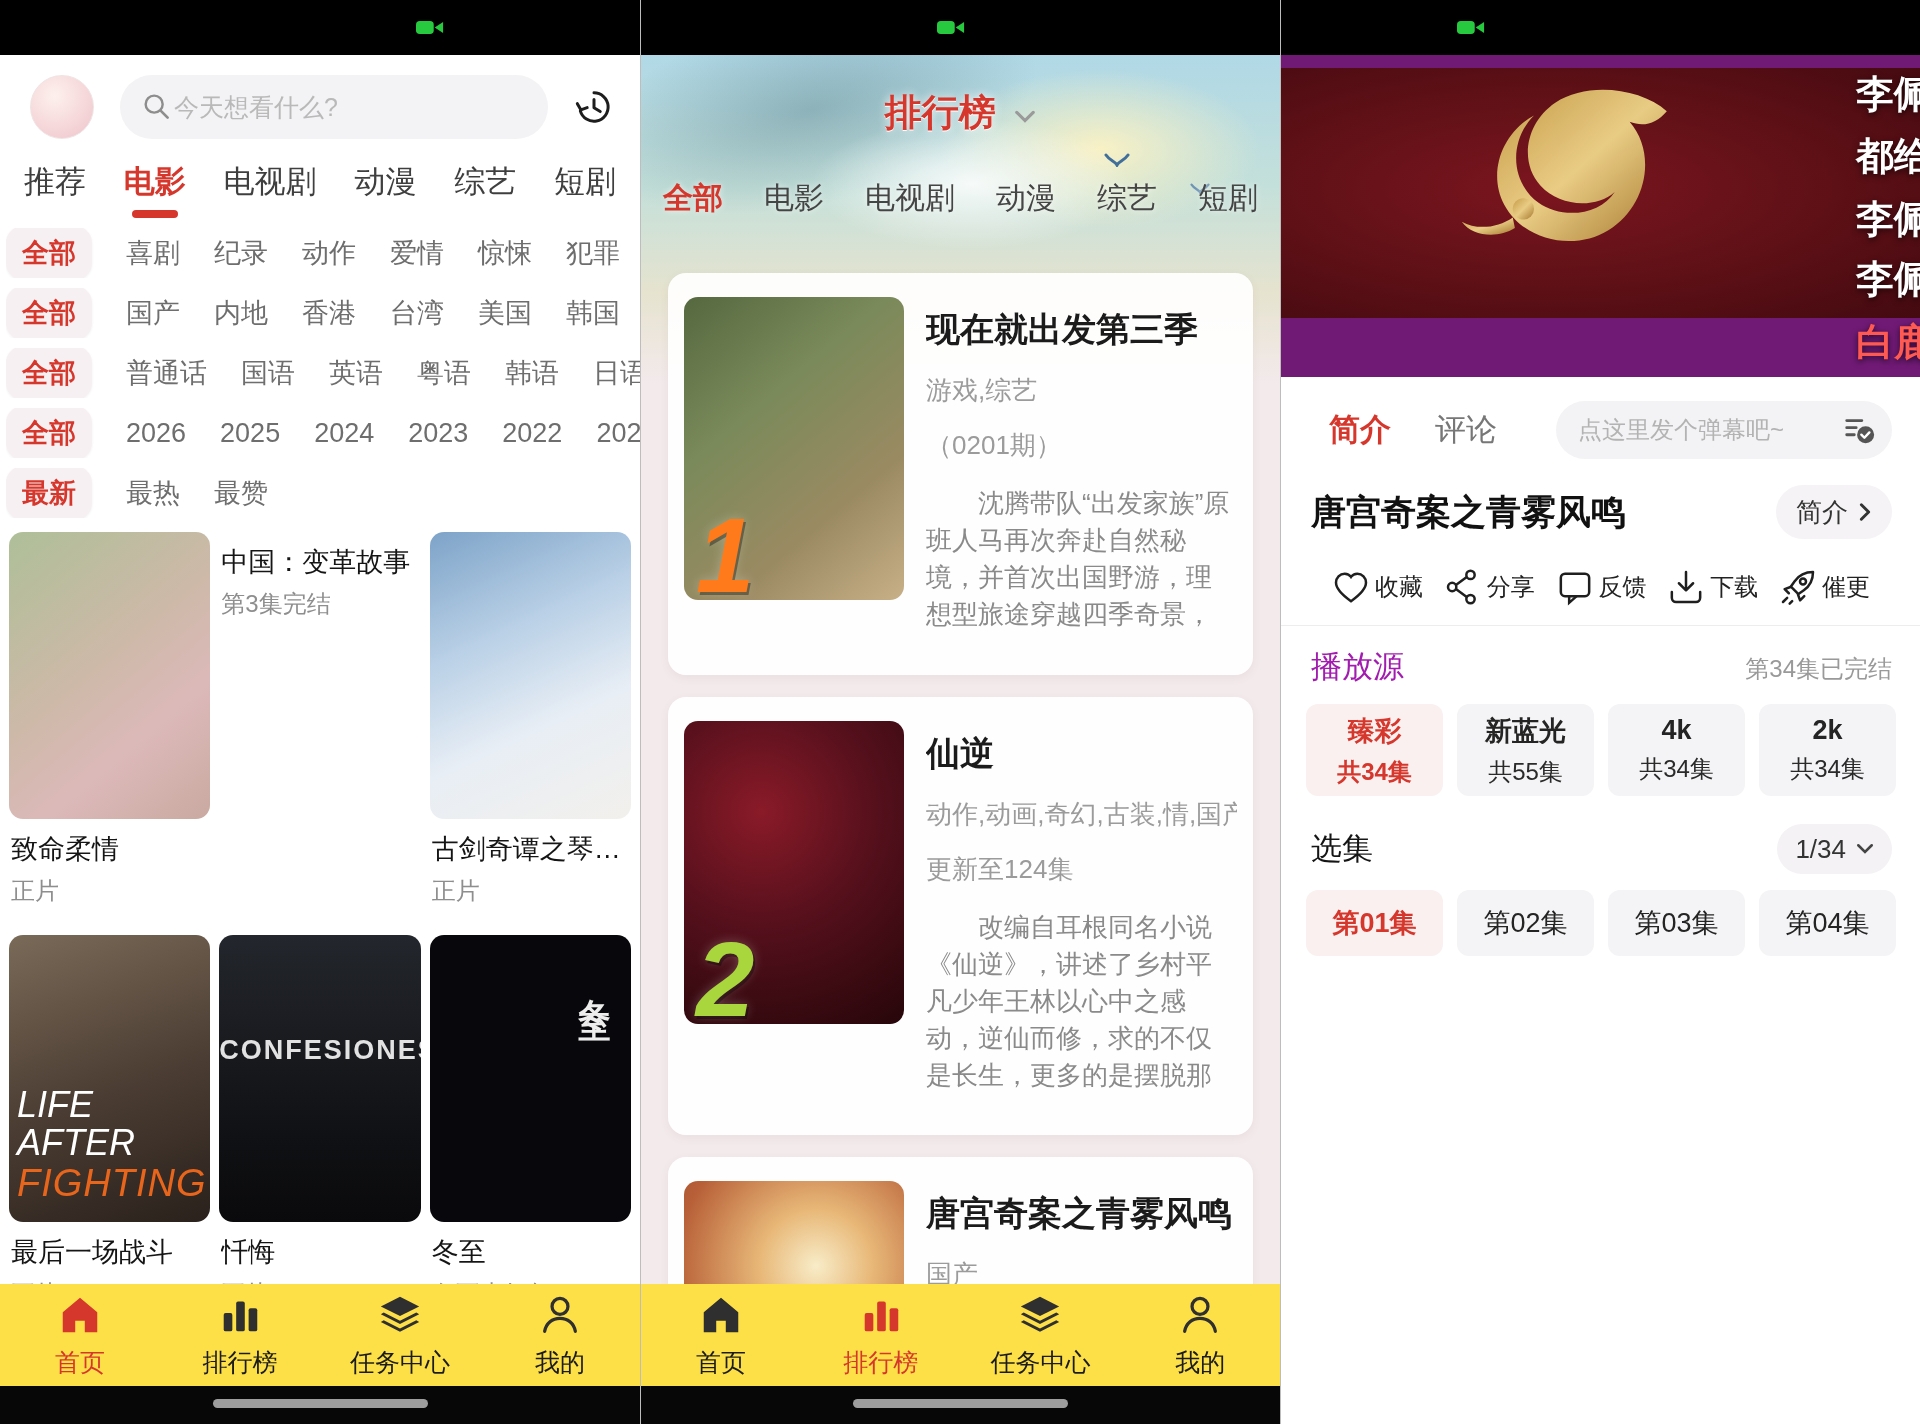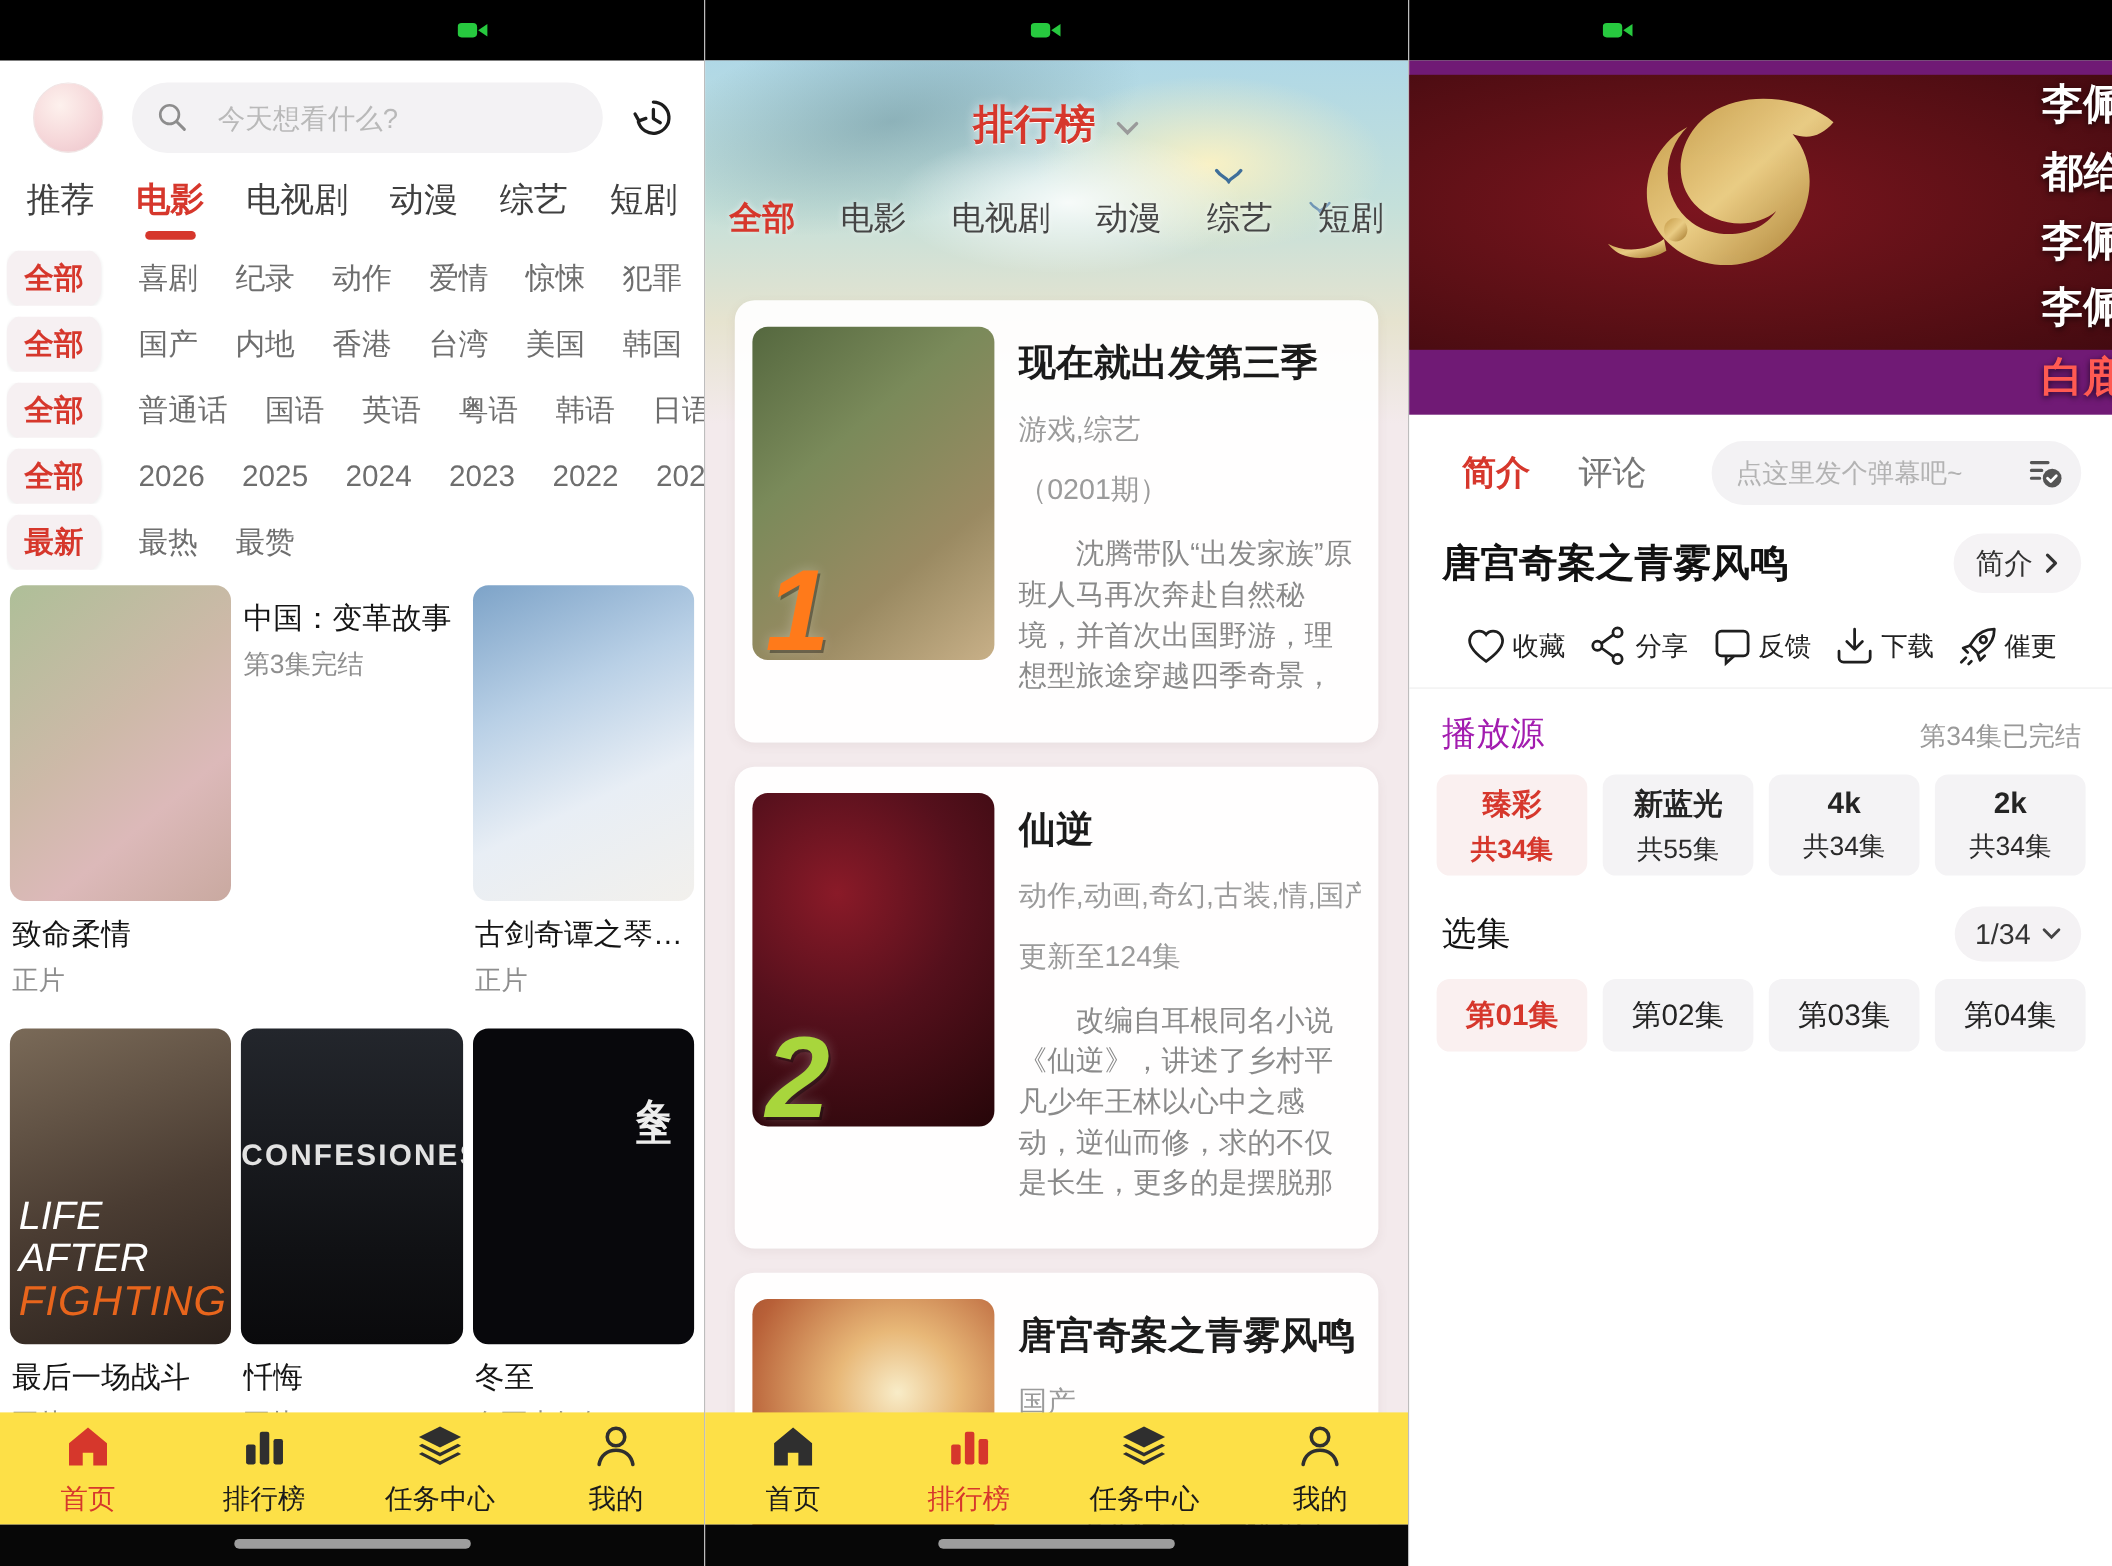--- a/index.html
+++ b/index.html
@@ -5,21 +5,21 @@
   html,body{margin:0;padding:0;background:#000;font-family:"Liberation Sans","DejaVu Sans",sans-serif;-webkit-font-smoothing:antialiased}
   .app{display:flex;width:1920px;height:1424px;background:#fff;overflow:hidden}
   .panel{position:relative;width:640px;height:1424px;overflow:hidden;background:#fff;flex:none;box-sizing:border-box}
   .panel+.panel{border-left:1px solid #bdbdbd}
   
   .statusbar{height:55px;background:#000;position:relative}
   .cam{position:absolute;top:18px}
   
   .lhead{display:flex;align-items:center;padding:20px 26px 0 30px}
   .avatar{width:62px;height:62px;border-radius:50%;background:radial-gradient(circle at 38% 32%,#fdf1ed,#f6d8da 55%,#ecc3ca);border:1px solid #f0e4e4;flex:none}
-  .search{flex:1;height:64px;border-radius:32px;background:#f3f2f4;display:flex;align-items:center;padding:0 20px;margin:0 26px;gap:24px;min-width:0}
+  .search{flex:1;height:64px;border-radius:32px;background:#f3f2f4;display:flex;align-items:center;padding:0 20px;margin:0 26px;gap:0;min-width:0}
   .search .ph{font-size:25px;color:#b9b9b9;white-space:nowrap}
   .ltabs{display:flex;align-items:flex-end;justify-content:space-between;padding:22px 24px 0}
   .ltab{font-size:31px;color:#3f3f3f;position:relative;padding-bottom:15px}
   .ltab.on{color:#d6372c;font-weight:700}
   .ltab.on::after{content:"";position:absolute;left:50%;transform:translateX(-50%);bottom:0;width:46px;height:8px;border-radius:4px;background:#d6372c}
   .frow{display:flex;align-items:center;margin:10px 0 0 6px;white-space:nowrap;overflow:hidden;height:50px}
   .fpill{flex:none;background:#f6f0f2;color:#d6372c;font-weight:700;font-size:27px;padding:9px 16px;border-radius:17px;box-shadow:0 1px 3px rgba(0,0,0,.06)}
   .fopt{flex:none;color:#6e6e6e;font-size:27px;margin-left:34px}
   .frow .fopt:first-of-type{margin-left:24px}
   .grid{display:grid;grid-template-columns:repeat(3,1fr);column-gap:9px;padding:14px 9px 0}

